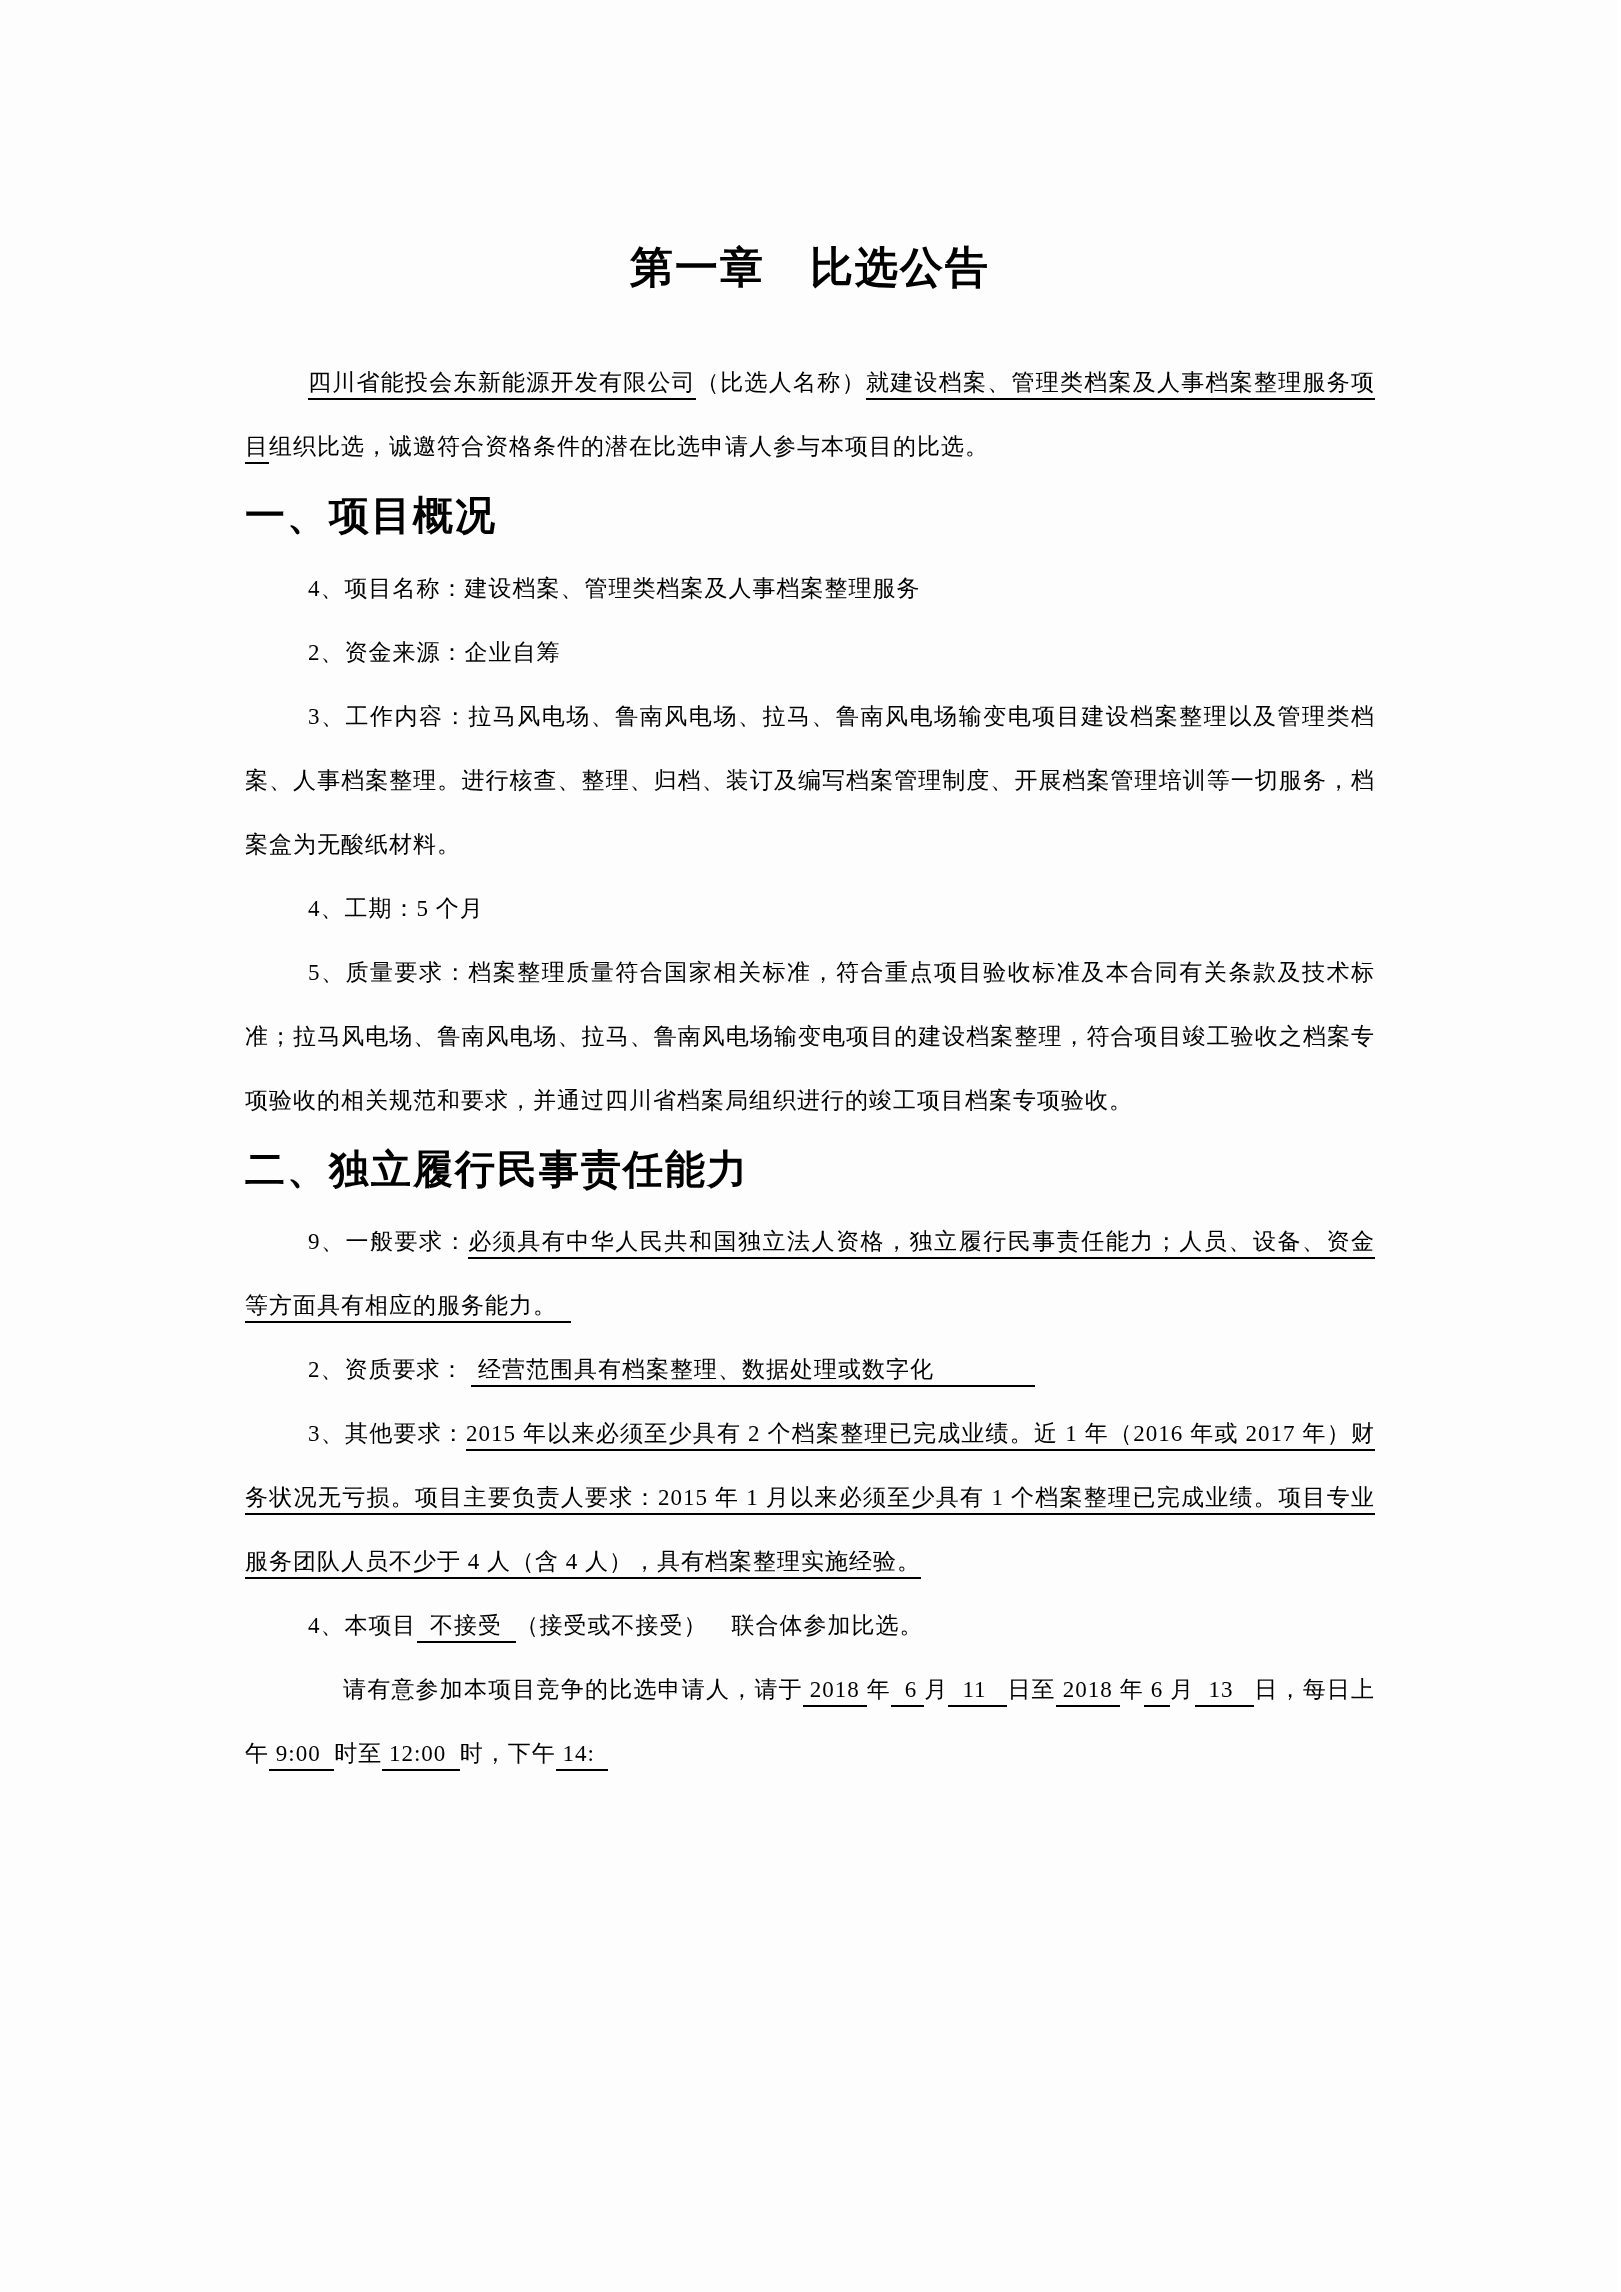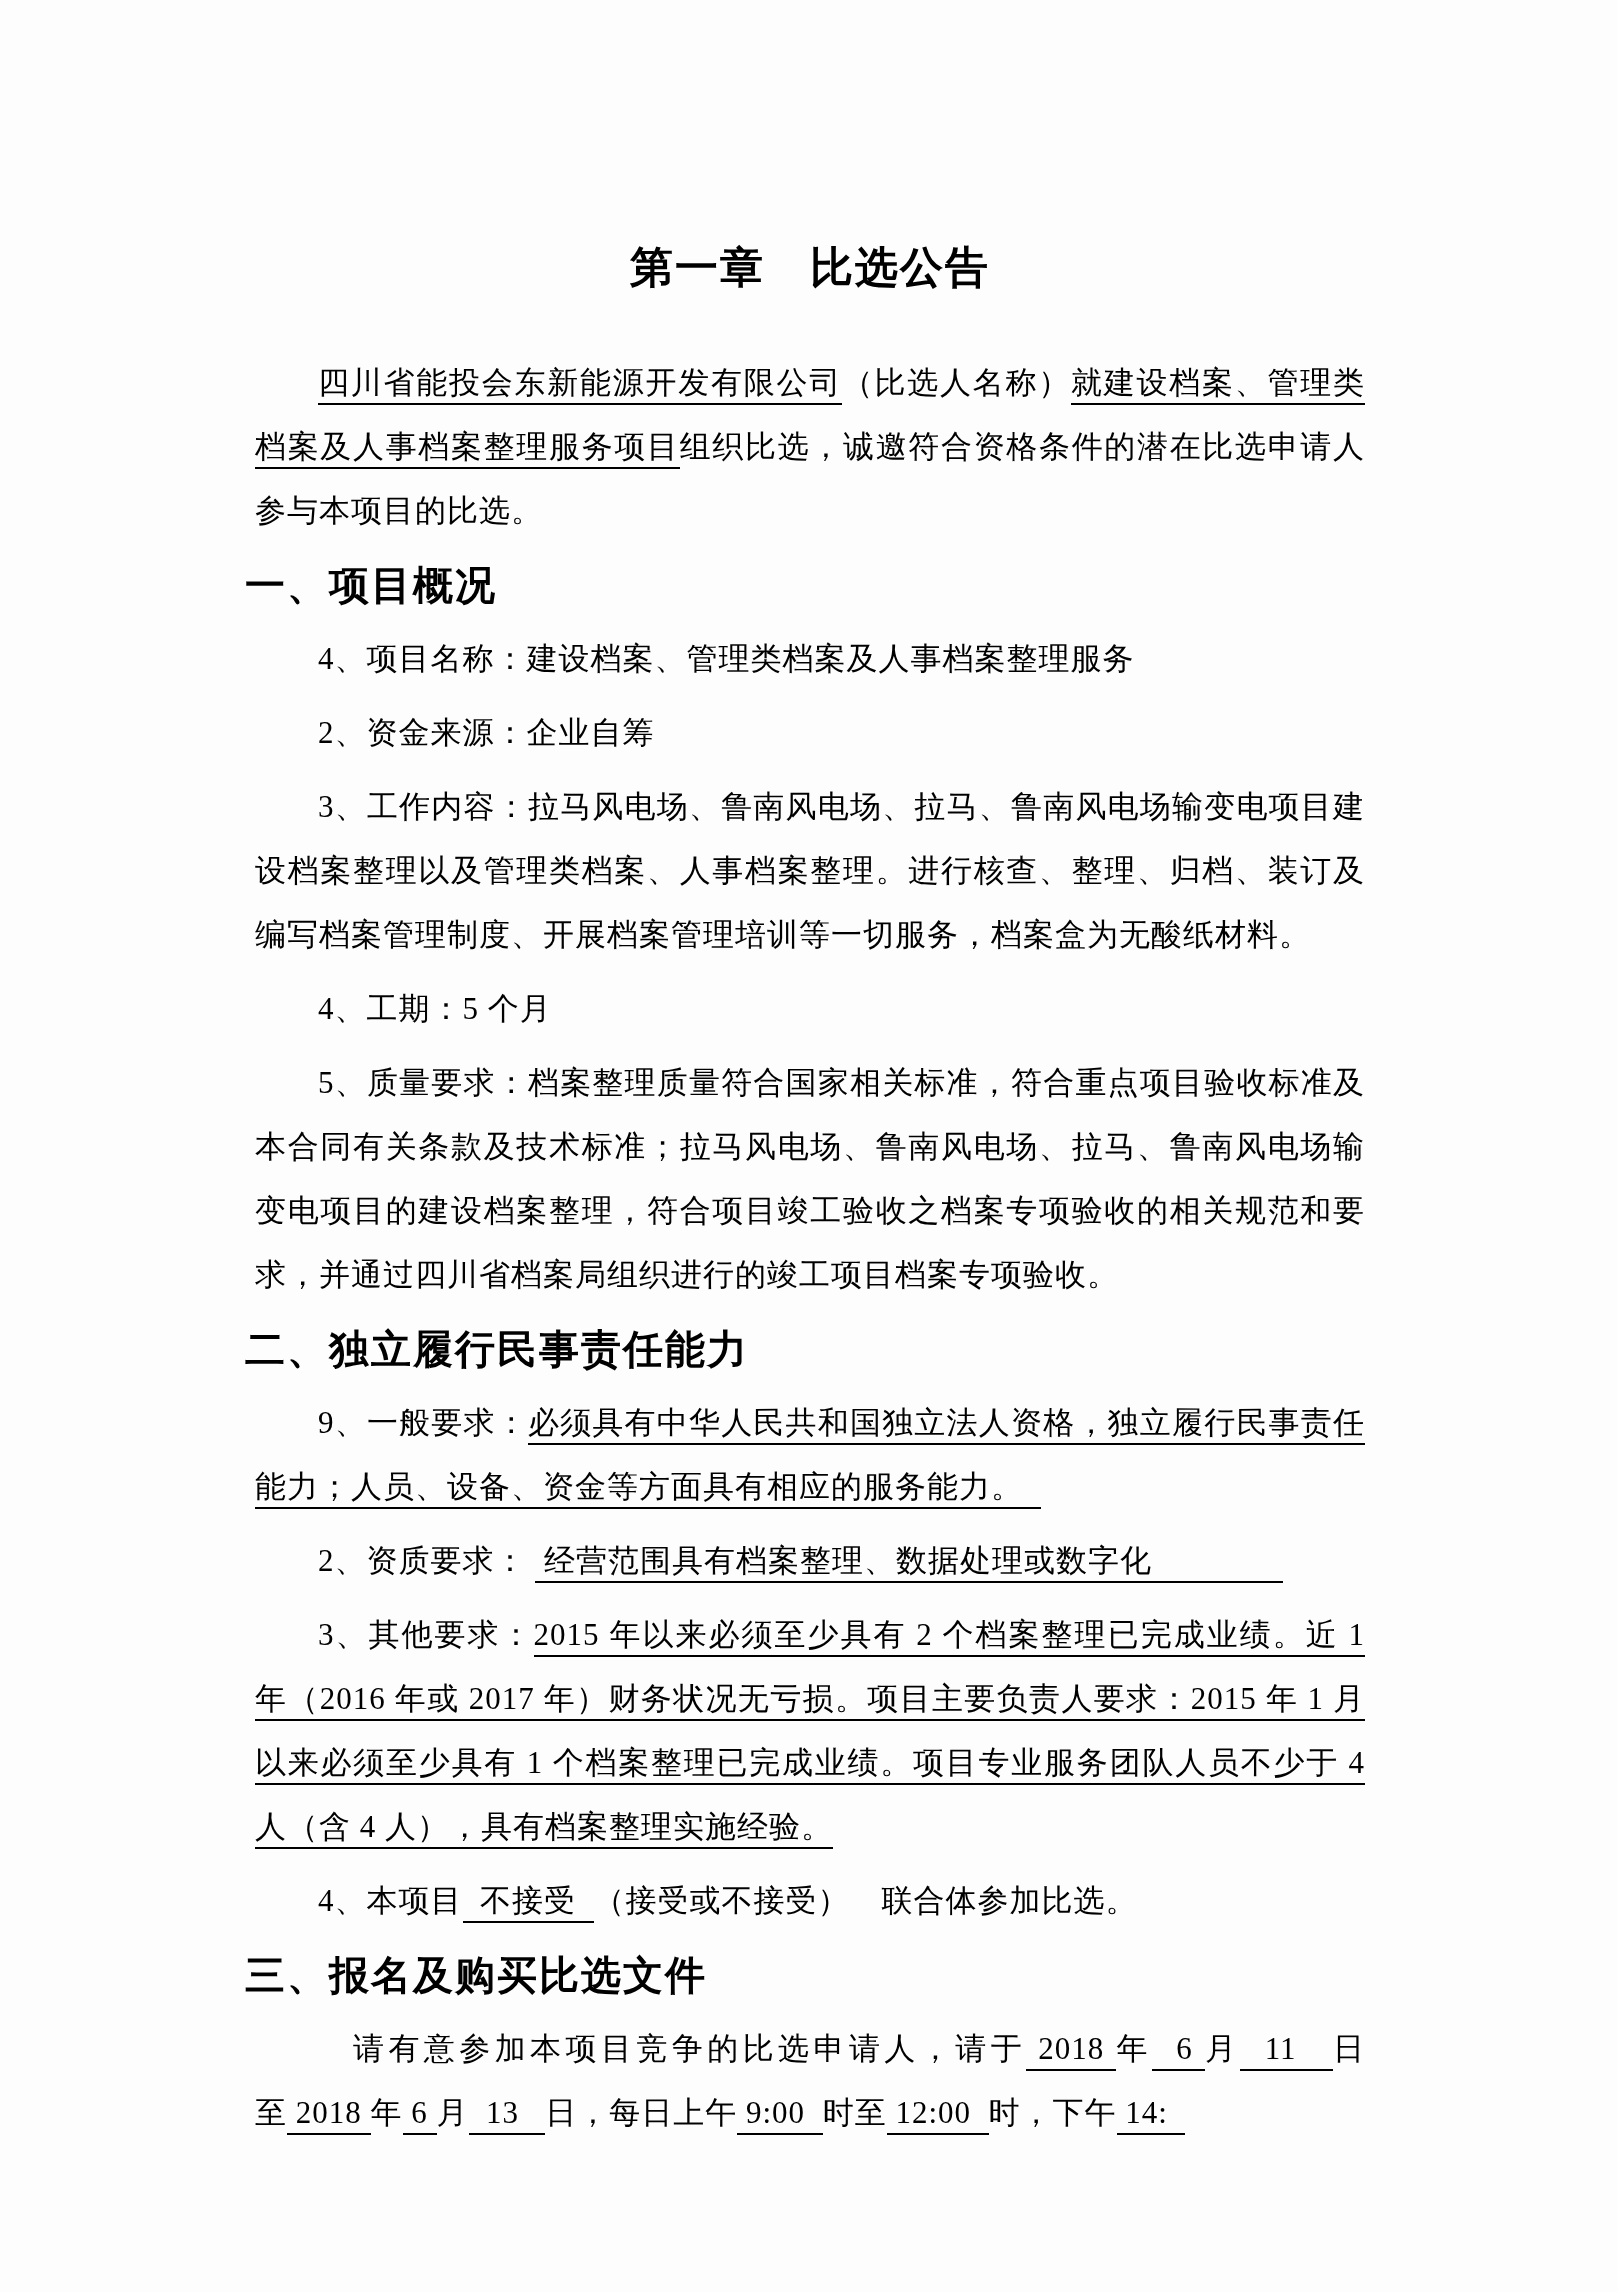--- a/index.html
+++ b/index.html
@@ -15,23 +15,23 @@
     padding-top:239px;
   }
   .doc-title {
     font-size:43px; font-weight:bold;
     line-height:57px; text-align:center;
     letter-spacing:2px;
     margin:0 0 55px 0;
   }
   .blk { margin:0; }
   .blk-para {
-    font-size:31px; line-height:64px;
+    font-size:23px; line-height:64px;
     text-align:justify; letter-spacing:1px;
-    margin:10px;
+    margin:0;
   }
   .indent-first { text-indent:63px; }
   .indent-wide  { text-indent:98px; }
   .blk-heading {
     font-family:"Liberation Sans","DejaVu Sans",sans-serif;
     font-size:40px; font-weight:bold;
     line-height:64px; letter-spacing:2px;
     margin:3.9px 0 9.8px 0;
   }
   .seg { }
@@ -49,18 +49,17 @@
         <p class="blk blk-para indent-first"><span class="seg">4、项目名称：建设档案、管理类档案及人事档案整理服务</span></p>
         <p class="blk blk-para indent-first"><span class="seg">2、资金来源：企业自筹</span></p>
         <p class="blk blk-para indent-first"><span class="seg">3、工作内容：拉马风电场、鲁南风电场、拉马、鲁南风电场输变电项目建设档案整理以及管理类档案、人事档案整理。进行核查、整理、归档、装订及编写档案管理制度、开展档案管理培训等一切服务，档案盒为无酸纸材料。</span></p>
         <p class="blk blk-para indent-first"><span class="seg">4、工期：5 个月</span></p>
         <p class="blk blk-para indent-first"><span class="seg">5、质量要求：档案整理质量符合国家相关标准，符合重点项目验收标准及本合同有关条款及技术标准；拉马风电场、鲁南风电场、拉马、鲁南风电场输变电项目的建设档案整理，符合项目竣工验收之档案专项验收的相关规范和要求，并通过四川省档案局组织进行的竣工项目档案专项验收。</span></p>
         <h2 class="blk blk-heading"><span class="seg">二、独立履行民事责任能力</span></h2>
         <p class="blk blk-para indent-first"><span class="seg">9、一般要求：</span><span class="seg u">必须具有中华人民共和国独立法人资格，独立履行民事责任能力；人员、设备、资金等方面具有相应的服务能力。&nbsp;&nbsp;</span></p>
         <p class="blk blk-para indent-first"><span class="seg">2、资质要求：&nbsp;</span><span class="seg u">&nbsp;经营范围具有档案整理、数据处理或数字化&nbsp;&nbsp;&nbsp;&nbsp;&nbsp;&nbsp;&nbsp;&nbsp;&nbsp;&nbsp;&nbsp;&nbsp;&nbsp;&nbsp;&nbsp;</span></p>
         <p class="blk blk-para indent-first"><span class="seg">3、其他要求：</span><span class="seg u">2015 年以来必须至少具有 2 个档案整理已完成业绩。近 1 年（2016 年或 2017 年）财务状况无亏损。项目主要负责人要求：2015 年 1 月以来必须至少具有 1 个档案整理已完成业绩。项目专业服务团队人员不少于 4 人（含 4 人），具有档案整理实施经验。</span></p>
         <p class="blk blk-para indent-first"><span class="seg">4、本项目</span><span class="seg u">&nbsp;&nbsp;不接受&nbsp;&nbsp;</span><span class="seg">（接受或不接受）　联合体参加比选。</span></p>
-        <h2 class="blk blk-heading"><span class="seg">三、报名及购买比选文件</span></h2>
         <p class="blk blk-para indent-wide"><span class="seg">请有意参加本项目竞争的比选申请人，请于</span><span class="seg u">&nbsp;2018&nbsp;</span><span class="seg">年</span><span class="seg u">&nbsp;&nbsp;6&nbsp;</span><span class="seg">月</span><span class="seg u">&nbsp;&nbsp;11&nbsp;&nbsp;&nbsp;</span><span class="seg">日至</span><span class="seg u">&nbsp;2018&nbsp;</span><span class="seg">年</span><span class="seg u">&nbsp;6&nbsp;</span><span class="seg">月</span><span class="seg u">&nbsp;&nbsp;13&nbsp;&nbsp;&nbsp;</span><span class="seg">日，每日上午</span><span class="seg u">&nbsp;9:00&nbsp;&nbsp;</span><span class="seg">时至</span><span class="seg u">&nbsp;12:00&nbsp;&nbsp;</span><span class="seg">时，下午</span><span class="seg u">&nbsp;14:&nbsp;&nbsp;</span></p>
       </div>
   </div>
 </div>
 
 
 </body></html>

